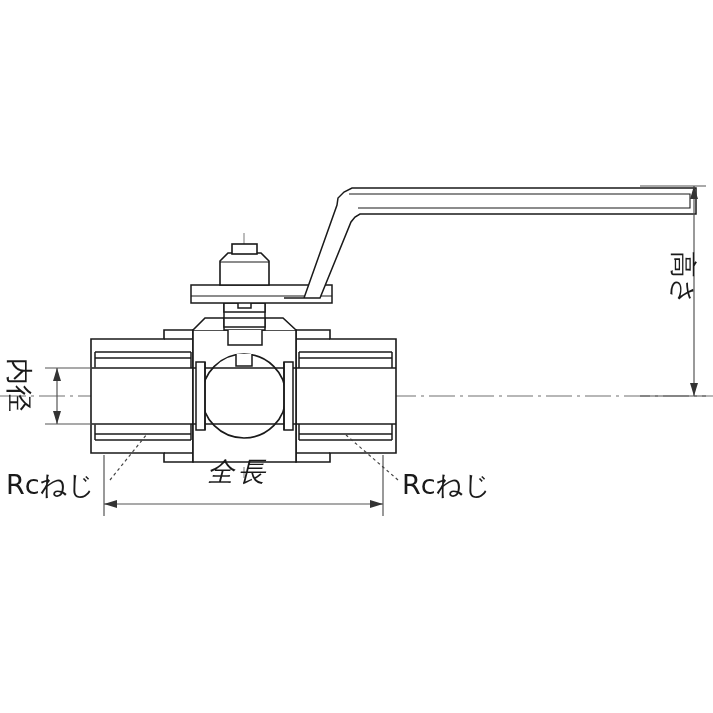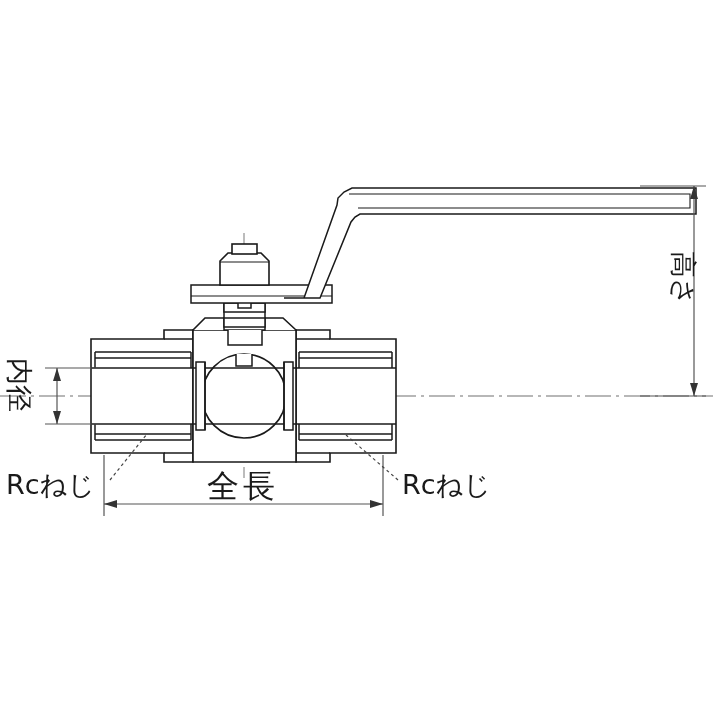--- a/index.html
+++ b/index.html
@@ -17,21 +17,21 @@
     color:#1a1a1a;
     white-space:nowrap;
     letter-spacing:0px;
     line-height:1;
     user-select:none;
   }
   .lbl-vert{
     transform-origin:left top;
   }
   #lbl-rc-left{left:6px;top:471px;}
-  #lbl-zencho{left:207px;top:470px;font-size:32px;letter-spacing:4px;}
+  #lbl-zencho{left:207px;top:458px;font-size:27px;letter-spacing:4px;font-style:italic;}
   #lbl-rc-right{left:402px;top:471px;}
   #lbl-naikei{left:6px;top:358px;}
   #lbl-takasa{left:670px;top:251px;}
   .rot90{ transform:rotate(90deg) translate(0,-100%); transform-origin:left top; }
 </style>
 </head>
 <body>
 
 <div id="stage">
 

